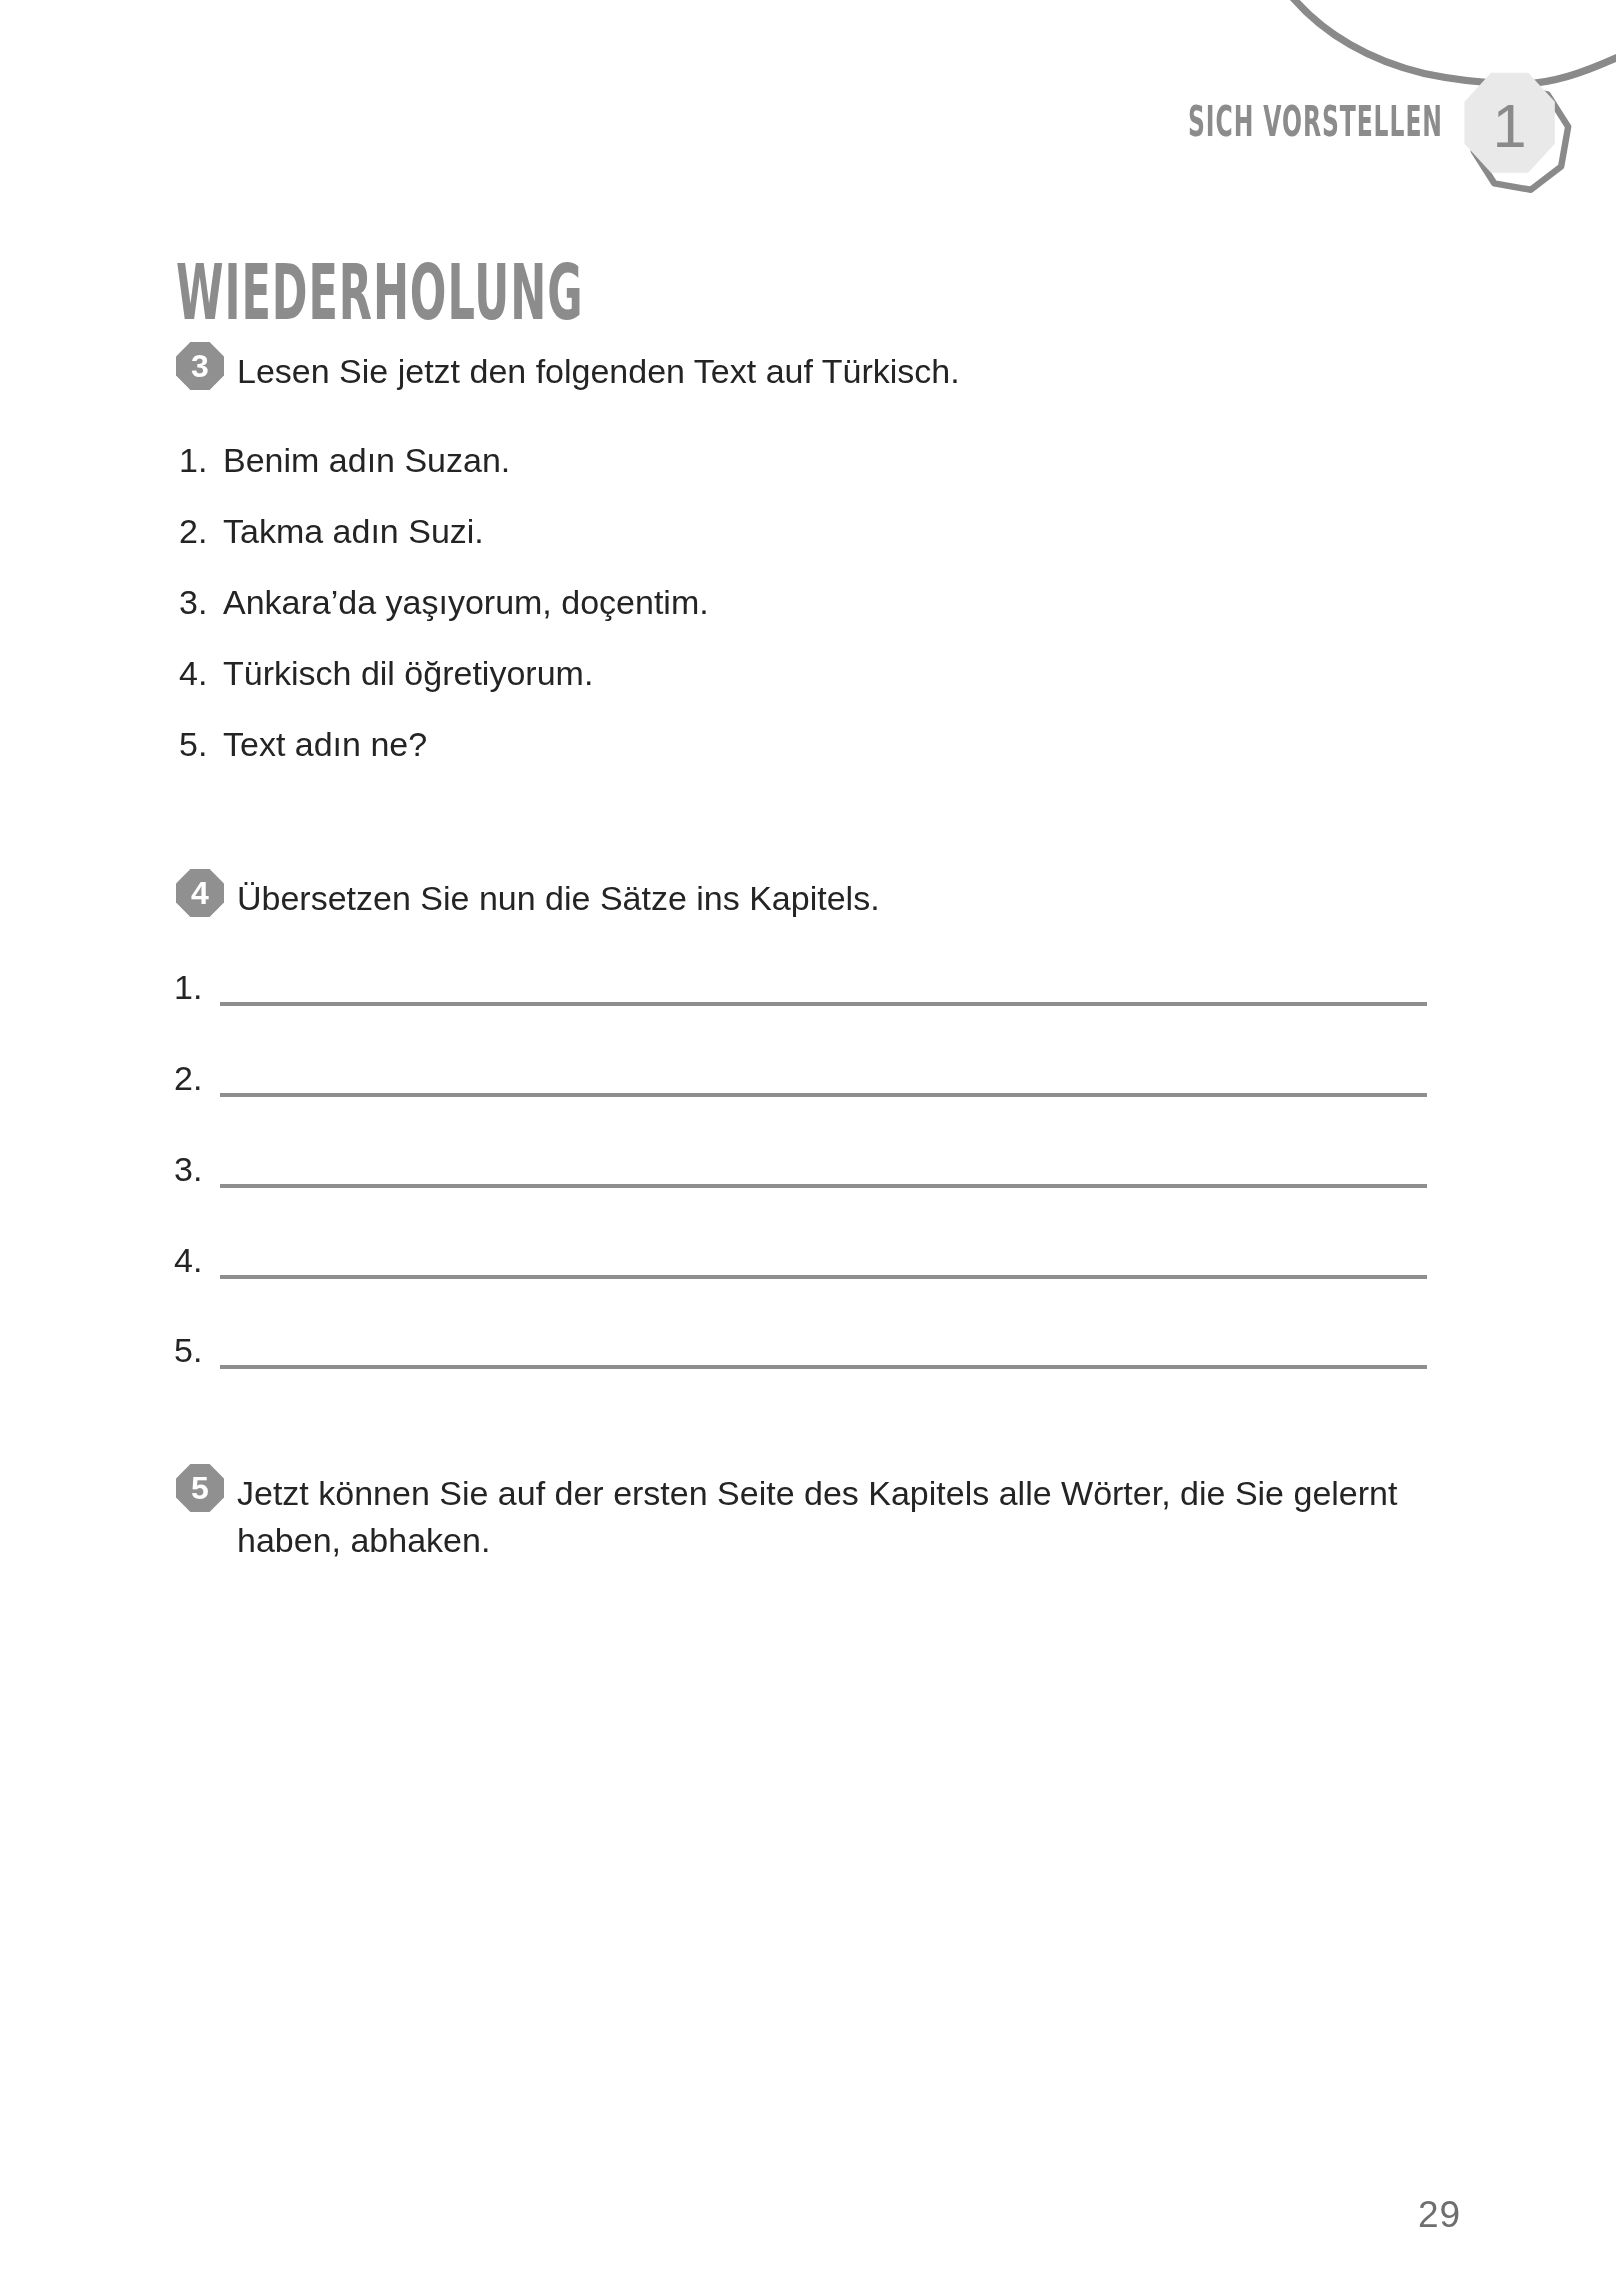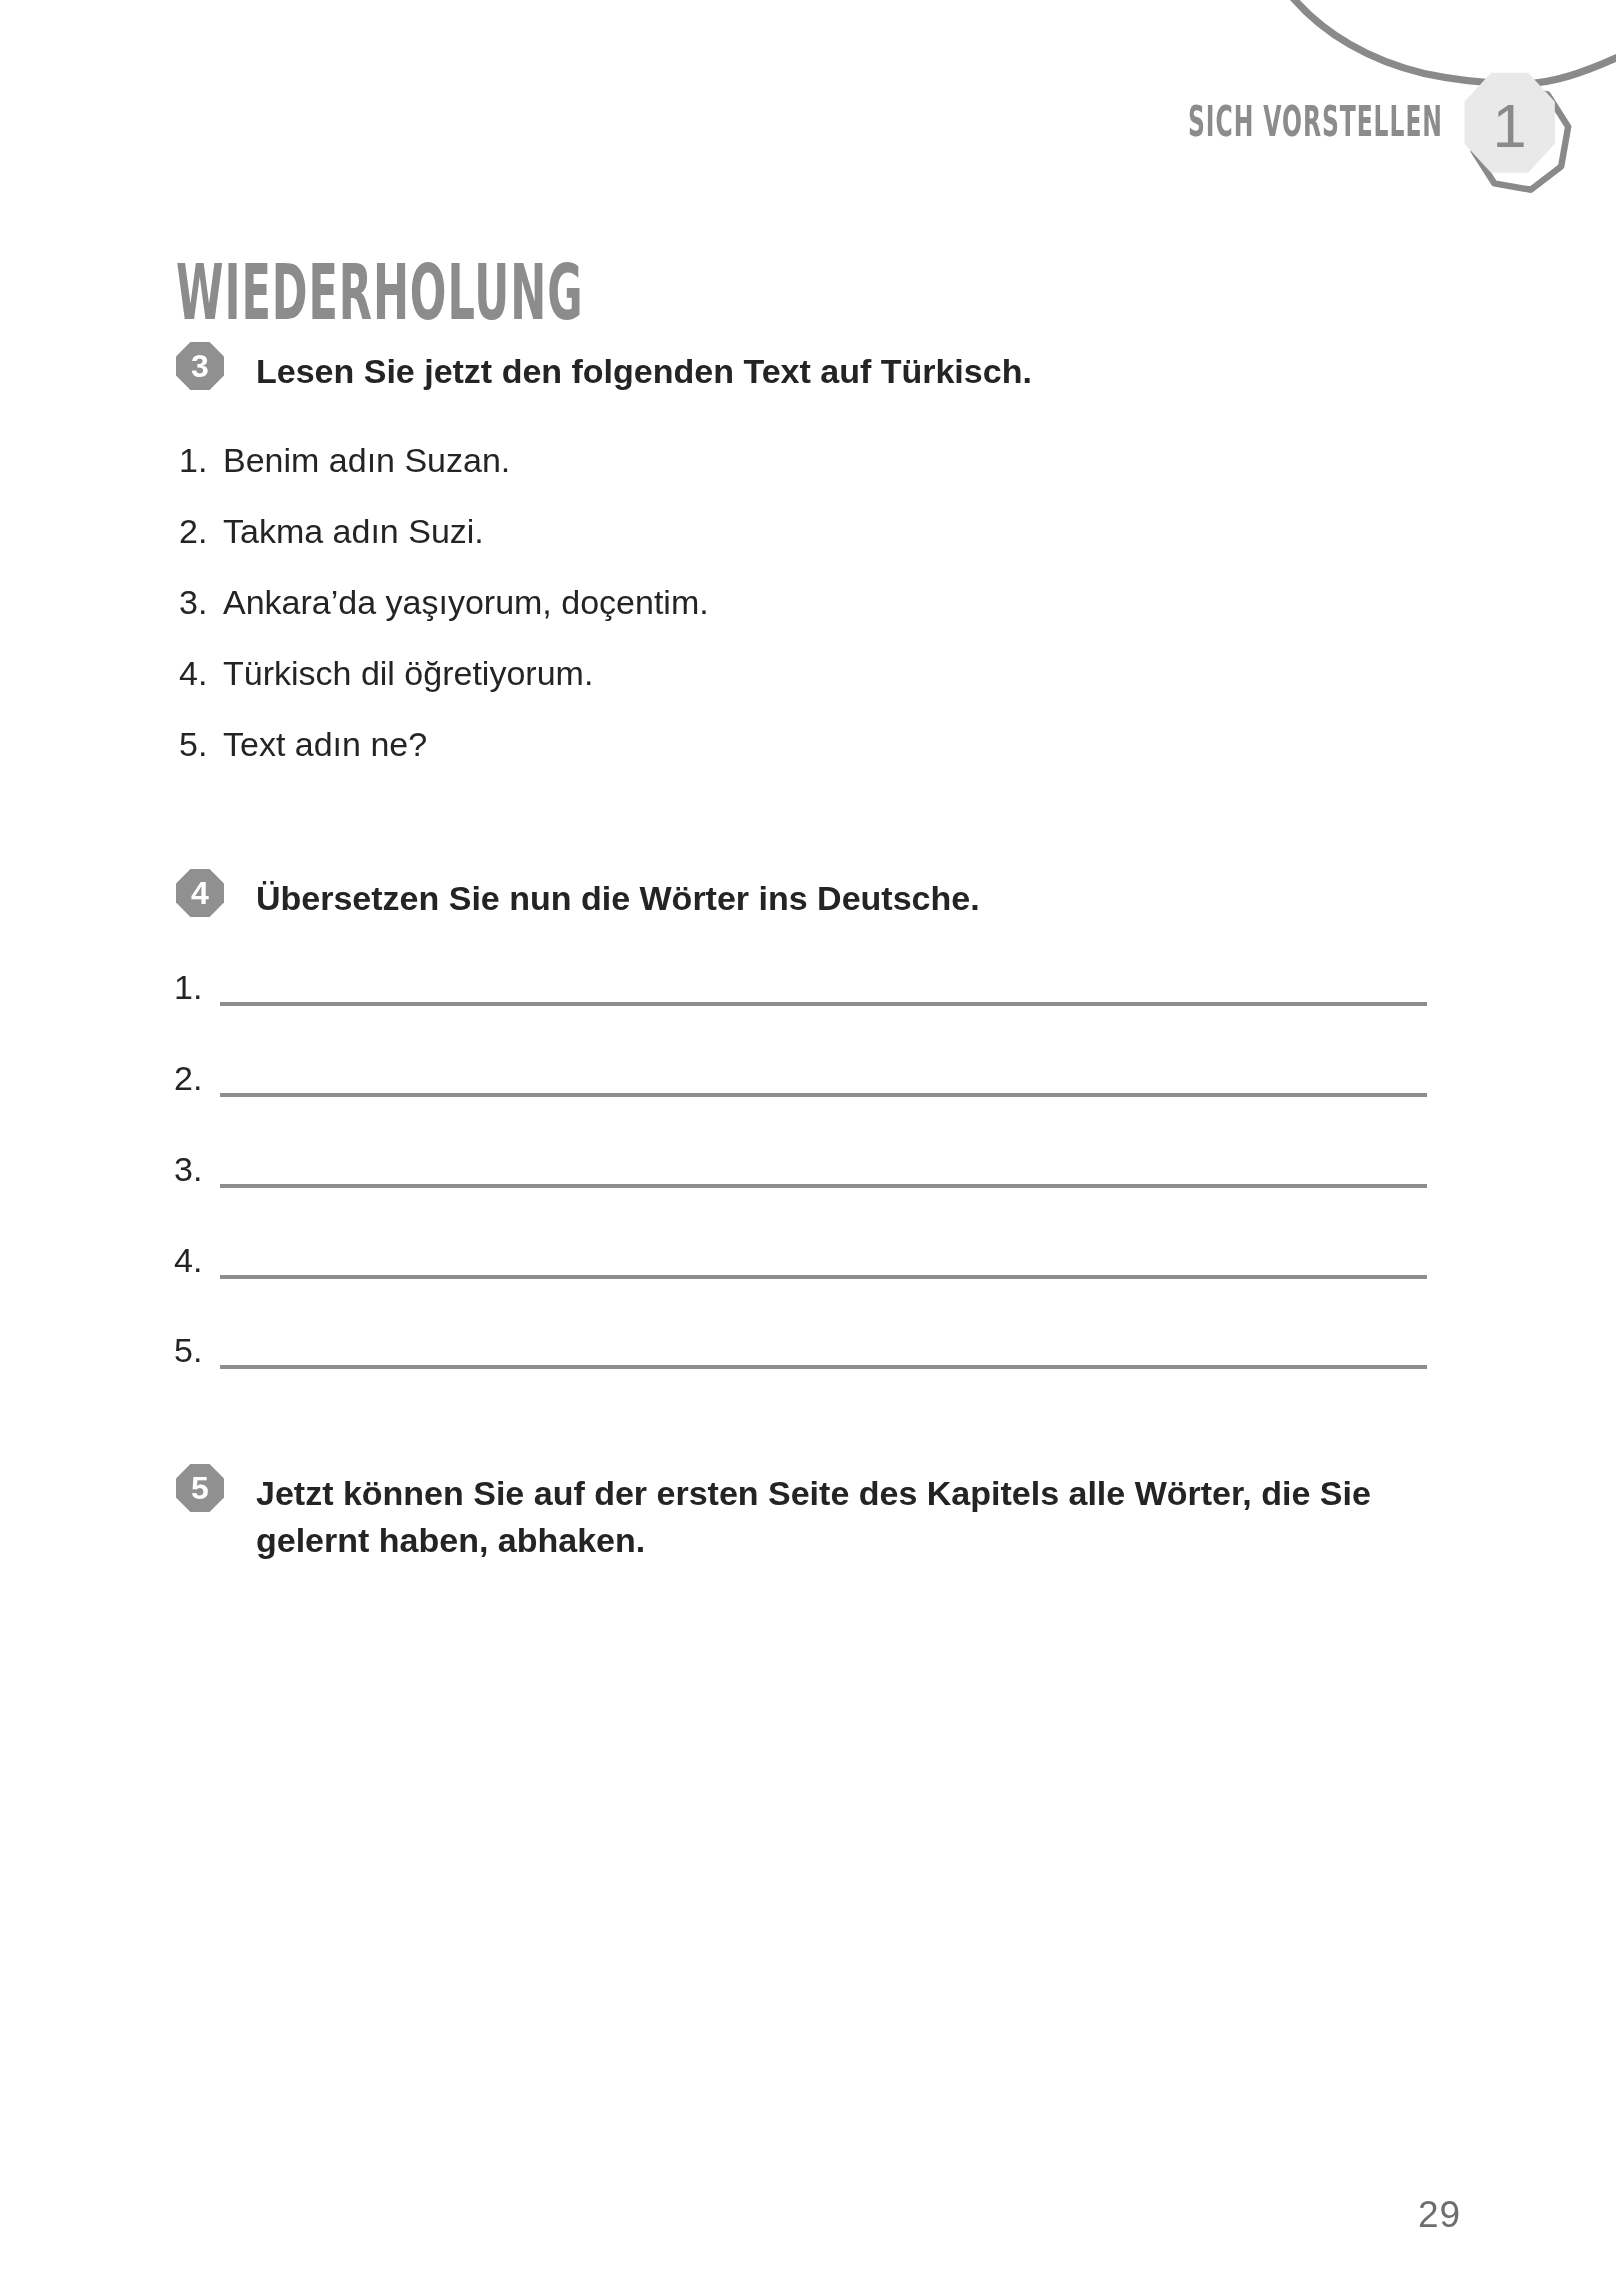--- a/index.html
+++ b/index.html
@@ -68,26 +68,25 @@
     height: 48px;
     background: #909090;
     clip-path: polygon(30% 0%, 70% 0%, 100% 30%, 100% 70%, 70% 100%, 30% 100%, 0% 70%, 0% 30%);
     color: #ffffff;
     font-weight: bold;
     font-size: 32px;
     line-height: 48px;
     text-align: center;
   }
   .instruction {
-    margin-left: 32px;
+    margin-left: 13px;
     padding-top: 5.6px;
     font-size: 34px;
     line-height: 47px;
     letter-spacing: 0px;
-    font-weight: bold;
   }
   .row-3 { top: 342px; }
   .row-4 { top: 869px; }
   .row-5 { top: 1464px; }
   .row-5 .instruction { width: 1186px; }
 
   .sentence-list {
     position: absolute;
     left: 179px;
     top: 440px;
@@ -176,21 +175,21 @@
       <span class="sentence-text">Türkisch dil öğretiyorum.</span>
     </div>
     <div class="sentence-item">
       <span class="sentence-number">5.</span>
       <span class="sentence-text">Text adın ne?</span>
     </div>
   </div>
 
   <div class="exercise-row row-4">
     <div class="badge">4</div>
-    <div class="instruction">Übersetzen Sie nun die Wörter ins Deutsche.</div>
+    <div class="instruction">Übersetzen Sie nun die Sätze ins Kapitels.</div>
   </div>
 
   <div class="answer-row ans-1">
     <span class="answer-number">1.</span>
     <div class="answer-line"></div>
   </div>
   <div class="answer-row ans-2">
     <span class="answer-number">2.</span>
     <div class="answer-line"></div>
   </div>

